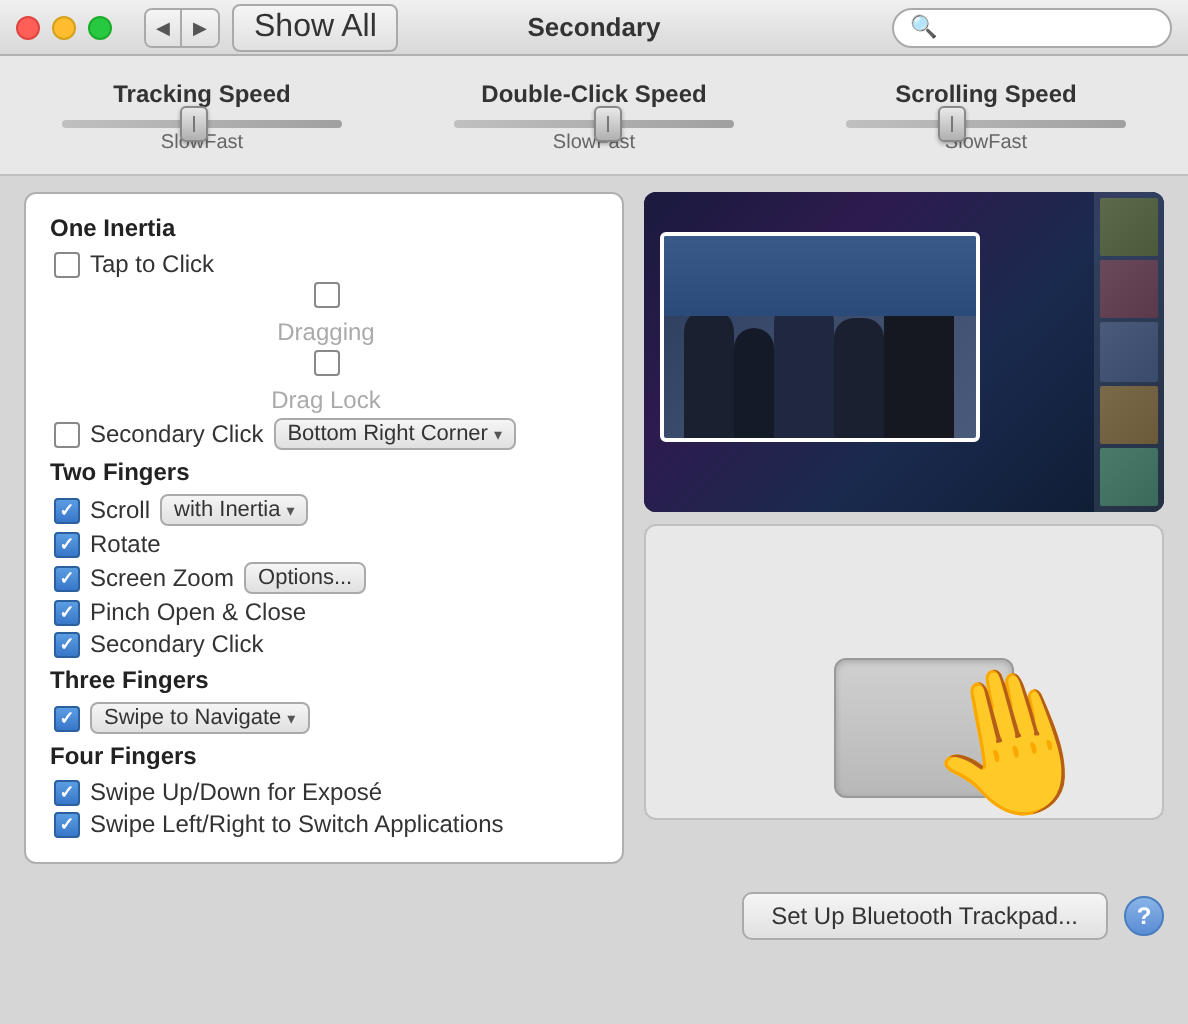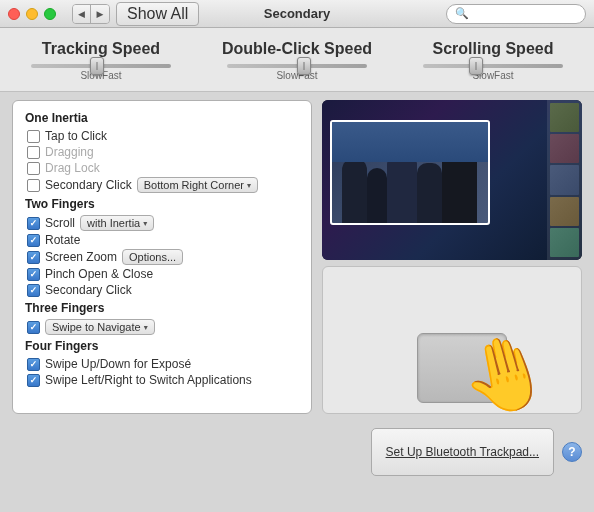--- a/index.html
+++ b/index.html
@@ -117,21 +117,21 @@
       justify-content: space-between;
       align-items: flex-start;
     }
     .slider-group {
       display: flex;
       flex-direction: column;
       align-items: center;
       width: 170px;
     }
     .slider-label {
-      font-size: 16px;
+      font-size: 12px;
       color: #333;
       margin-bottom: 6px;
       font-weight: bold;
     }
     .slider-track {
       width: 140px;
       height: 4px;
       background: linear-gradient(to right, #c0c0c0, #a0a0a0);
       border-radius: 2px;
       position: relative;
@@ -194,21 +194,21 @@
       margin-top: 4px;
     }
     .section-header:first-child { margin-top: 0; }
     .option-row {
       display: flex;
       align-items: center;
       gap: 5px;
       margin: 2px 0;
       padding-left: 2px;
     }
-    .option-row.disabled { color: #aaa; }
+    .option-row.disabled { color: #aaa; flex-direction: column; }
     .check-box {
       width: 13px;
       height: 13px;
       border: 1px solid #888;
       border-radius: 2px;
       background: white;
       display: flex;
       align-items: center;
       justify-content: center;
       flex-shrink: 0;
@@ -314,25 +314,24 @@
       align-items: center;
       justify-content: flex-end;
       padding: 6px 12px 8px;
       gap: 8px;
       background: #d6d6d6;
     }
     .bluetooth-btn {
       background: linear-gradient(to bottom, #f5f5f5, #e0e0e0);
       border: 1px solid #aaa;
       border-radius: 5px;
-      padding: 16px 14px;
+      padding: 4px 14px;
       font-size: 12px;
       cursor: pointer;
       color: #333;
-      text-decoration: underline;
     }
     .help-btn {
       width: 20px;
       height: 20px;
       border-radius: 50%;
       background: linear-gradient(to bottom, #8ab4e8, #5a8cd4);
       border: 1px solid #4a7cc0;
       color: white;
       font-size: 12px;
       font-weight: bold;

